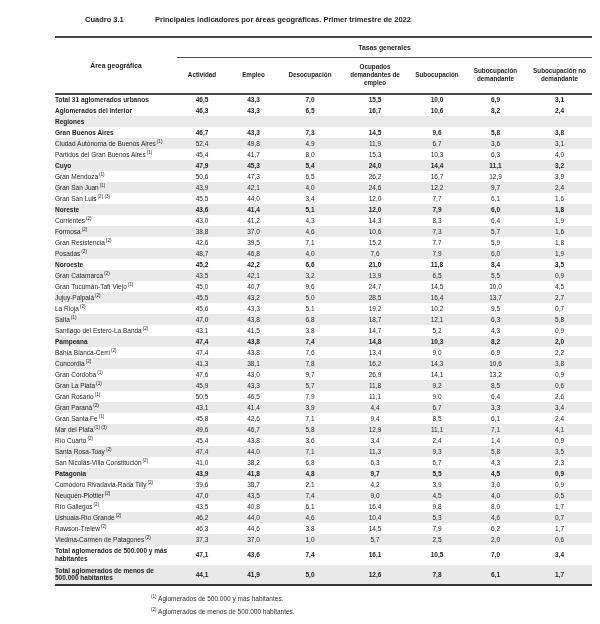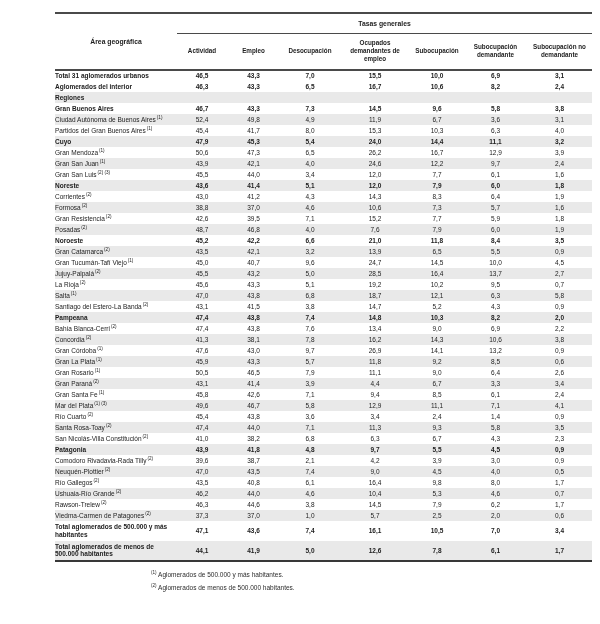--- a/index.html
+++ b/index.html
@@ -58,20 +58,23 @@
 
   
   .footnotes { margin: 6px 0 0 150px; font-size: 6.5px; color: #2c2c2c; }
   .footnotes .fn-line { line-height: 13px; }
 </style>
 </head>
 <body>
 
 <div class="page">
 
+  <div class="caption">
+    <span class="cap-label">Cuadro 3.1</span><span class="cap-title">Principales indicadores por áreas geográficas. Primer trimestre de 2022</span>
+  </div>
 
   <table class="ind">
     <colgroup>
       <col style="width:122px">
         <col style="width:50px">
         <col style="width:53px">
         <col style="width:60px">
       <col style="width:70px">
         <col style="width:54px">
         <col style="width:63px">

